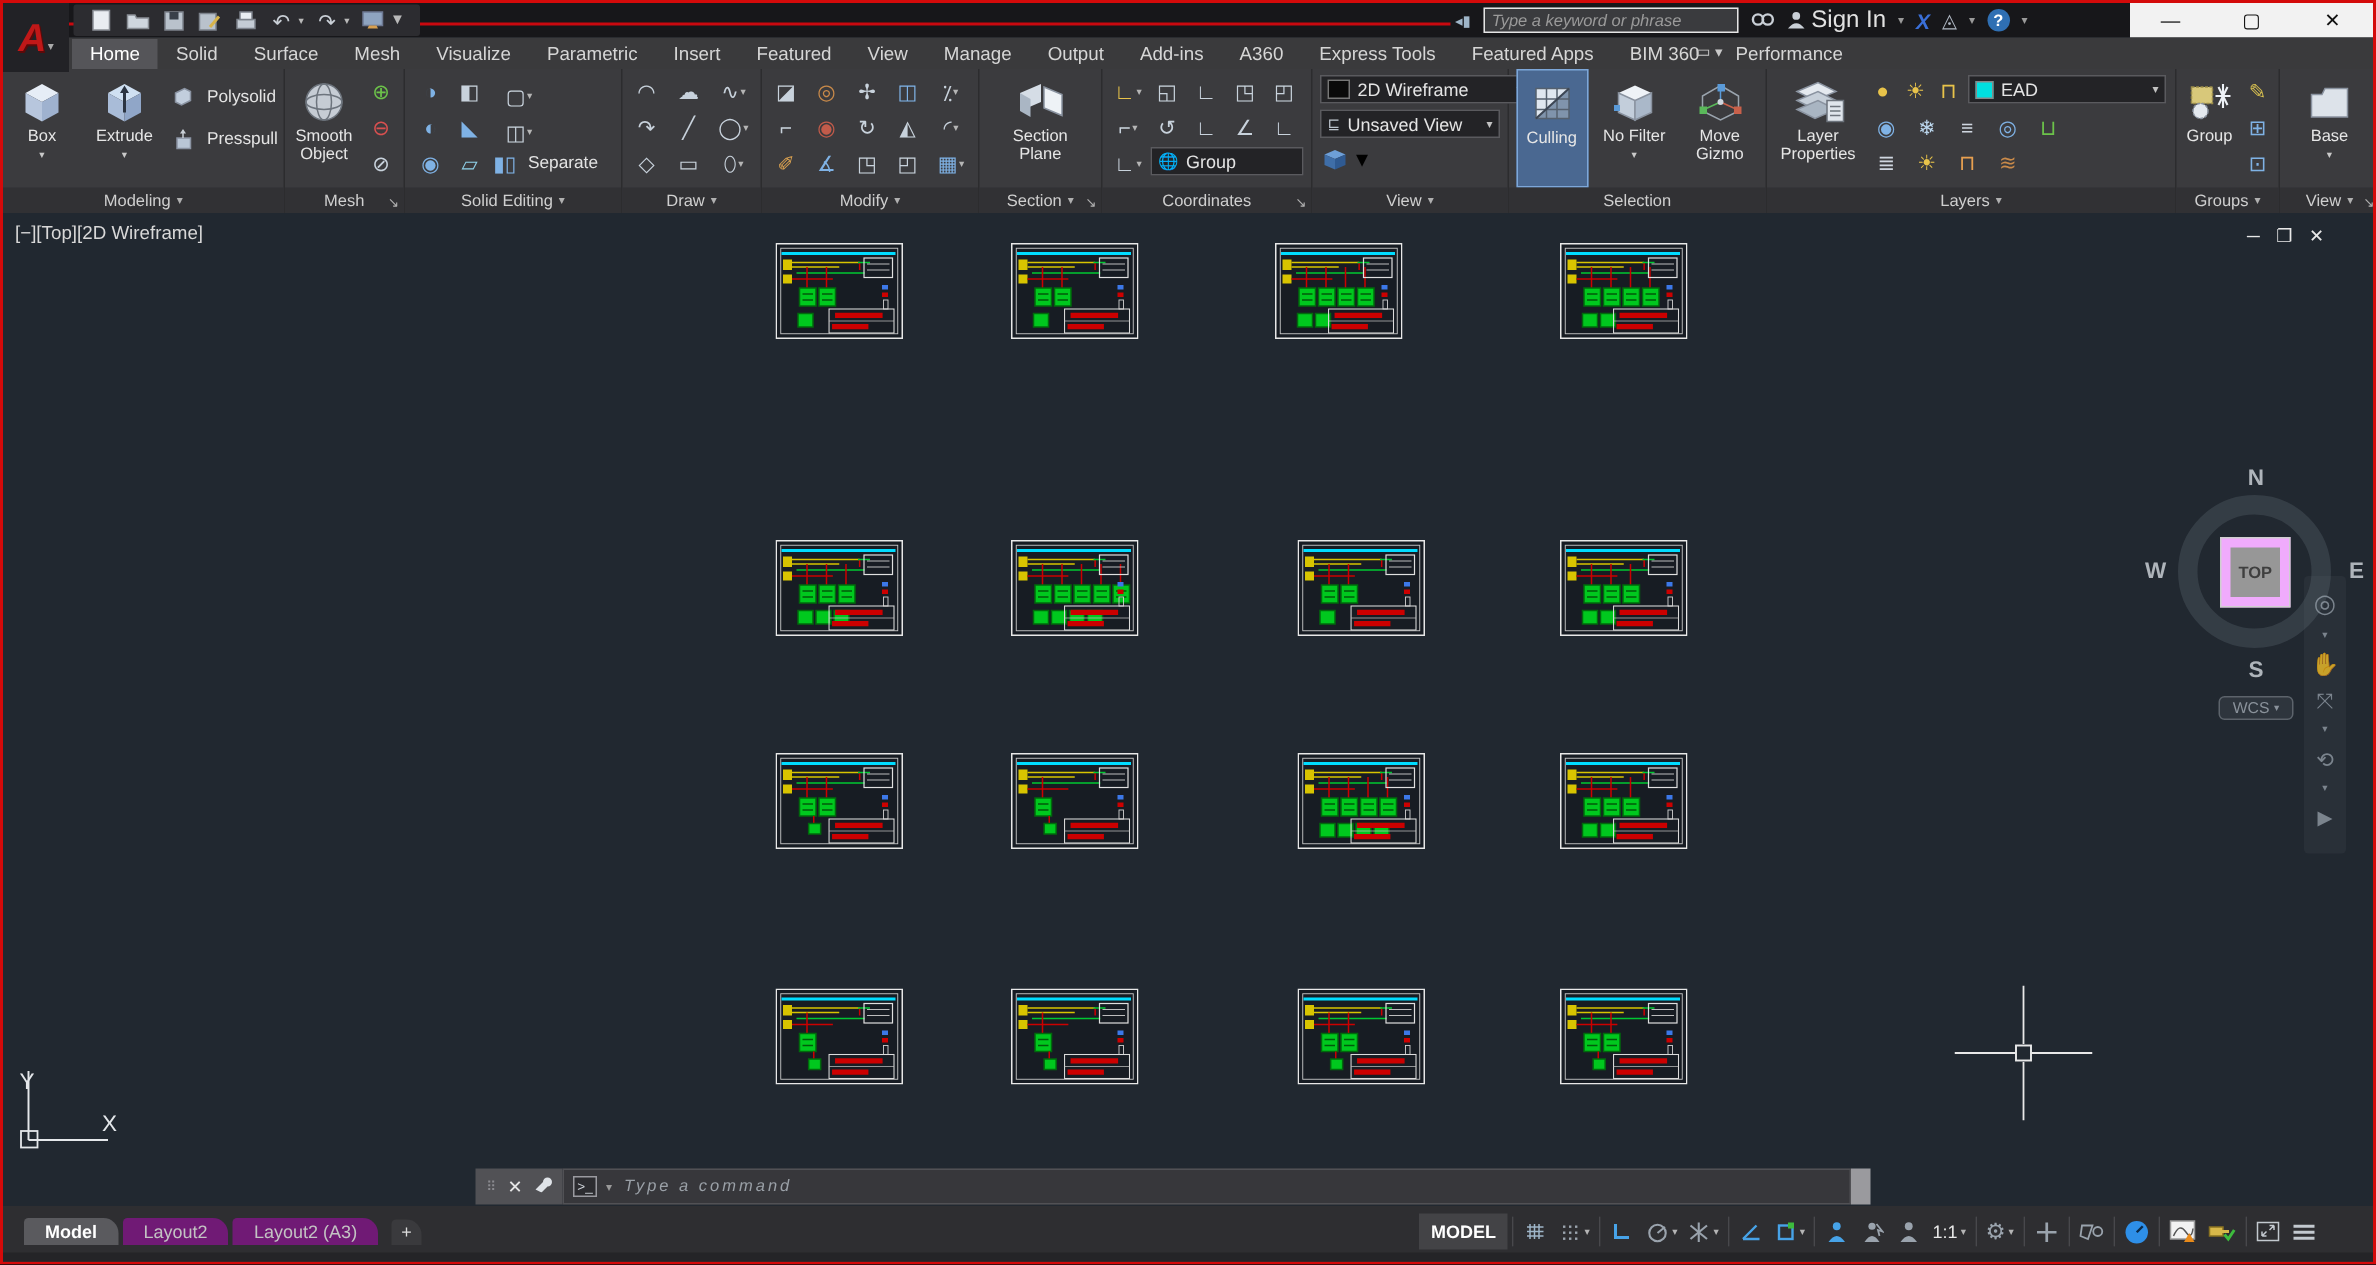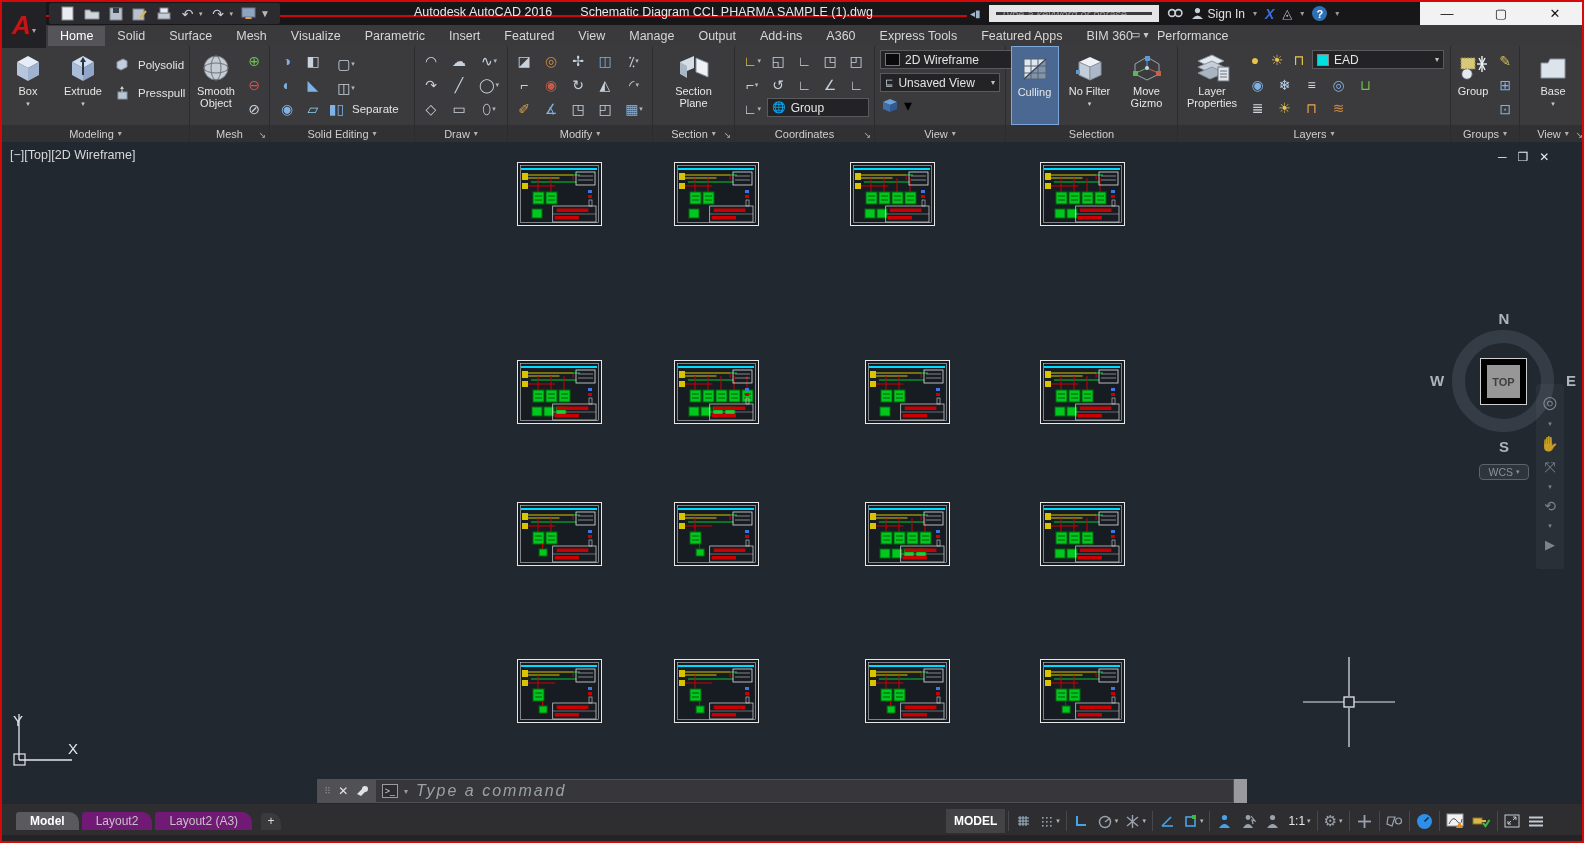--- a/index.html
+++ b/index.html
@@ -20,24 +20,24 @@
     text-shadow:1px 1px 0 #5a0a0a;line-height:1;}
   .applogo .dd{color:#aaa;font-size:8px;margin-left:1px;margin-top:10px;}
   .qat{position:absolute;left:47px;top:1px;height:21px;display:flex;align-items:center;gap:7px;
     background:#2c2c30;padding:0 10px;border-radius:2px;}
   .qat .qi{width:17px;height:16px;display:flex;align-items:center;justify-content:center;}
   .qat svg{display:block;}
   .qat .dd{color:#b9b9b9;font-size:7px;margin-left:-4px;}
   .apptitle{position:absolute;left:412px;top:3px;display:flex;gap:28px;color:#e9e9e9;font-size:12.5px;white-space:nowrap;}
   .infocenter{position:absolute;left:968px;top:1px;height:21px;display:flex;align-items:center;gap:8px;color:#cfcfcf;}
   .ic-prev{color:#9fb6c9;font-size:10px;}
-  .searchbox{width:170px;height:17px;background:#3a3b3e;border:7px solid #e5e5e5;color:#a9a9a9;
+  .searchbox{width:170px;height:17px;background:#3a3b3e;border:1px solid #e5e5e5;color:#a9a9a9;
     font-size:11px;font-style:italic;padding:0 5px;font-family:"Liberation Sans",sans-serif;}
   .searchbox::placeholder{color:#9a9a9a;font-style:italic;}
-  .ic-item{display:flex;align-items:center;gap:4px;font-size:12px;color:#e2e2e2;}
+  .ic-item{display:flex;align-items:center;gap:4px;font-size:16px;color:#e2e2e2;}
   .xlogo{color:#3a6fd8;font-weight:bold;font-size:14px;font-style:italic;}
   .a360{color:#aeb7c2;font-size:13px;}
   .helpq{width:15px;height:15px;border-radius:50%;background:#2f6fb3;color:#fff;font-size:11px;
     display:flex;align-items:center;justify-content:center;font-weight:bold;}
   .dd8{color:#9a9a9a;font-size:8px;}
 
   
   .tabrow{position:absolute;left:0;top:23px;width:100%;height:21px;background:#3a3a3c;
     display:flex;align-items:flex-end;padding-left:46px;}
   .rtab{padding:3px 12px 3px;color:#d6d6d6;font-size:12.5px;cursor:default;white-space:nowrap;}
@@ -73,42 +73,42 @@
   .canvas{position:absolute;left:0;top:140px;width:100%;height:662px;background:#212830;}
   .vpcontrols{position:absolute;left:8px;top:6px;color:#d8d8d8;font-size:12.5px;}
   .docbtns{position:absolute;left:1496px;top:8px;display:flex;gap:11px;color:#e8e8e8;font-size:12px;}
   .viewcube{position:absolute;left:1436px;top:168px;width:132px;height:160px;color:#aeb4ba;}
   .vc-ring{position:absolute;left:14px;top:20px;width:102px;height:102px;border-radius:50%;
     border:13px solid rgba(125,135,146,0.22);}
   .vc-n{position:absolute;left:0;top:0;width:132px;text-align:center;font-weight:bold;font-size:15px;}
   .vc-s{position:absolute;left:0;top:128px;width:132px;text-align:center;font-weight:bold;font-size:15px;}
   .vc-w{position:absolute;left:-8px;top:62px;font-weight:bold;font-size:15px;}
   .vc-e{position:absolute;right:-6px;top:62px;font-weight:bold;font-size:15px;}
-  .vc-top{position:absolute;left:42px;top:48px;width:47px;height:47px;background:#000000;
+  .vc-top{position:absolute;left:42px;top:48px;width:47px;height:47px;background:#f0abfc;
     border:1px solid #cfcfcf;display:flex;align-items:center;justify-content:center;}
   .vc-top-inner{width:33px;height:33px;background:#979797;display:flex;align-items:center;justify-content:center;
     color:#3f3f3f;font-weight:bold;font-size:11px;}
   .wcs{position:absolute;left:1477px;top:322px;width:50px;height:16px;border:1px solid #5c636b;
     border-radius:4px;background:rgba(120,128,138,0.15);color:#8a929b;font-size:10.5px;
     display:flex;align-items:center;justify-content:center;gap:3px;}
   .navbar{position:absolute;left:1534px;top:242px;width:28px;height:185px;
     background:rgba(140,150,160,0.10);border-radius:3px;display:flex;flex-direction:column;
     align-items:center;gap:9px;padding-top:10px;color:#99a3ad;opacity:.75;}
   .navbar span{line-height:1;}
   .ucsicon{position:absolute;left:0;top:570px;width:110px;height:92px;}
   .crosshair{position:absolute;pointer-events:none;}
   .cmdbar{position:absolute;left:315px;top:637px;width:930px;height:24px;display:flex;align-items:stretch;}
   .cmd-grip{width:58px;background:#515155;display:flex;align-items:center;justify-content:space-around;
     color:#e6e6e6;padding:0 4px;}
   .cmd-grip .dots{color:#8b8b90;font-size:9px;letter-spacing:1px;}
   .cmd-input{flex:1;background:#37373b;border:1px solid #515155;display:flex;align-items:center;gap:6px;padding:0 6px;}
   .cmd-prompt{width:16px;height:14px;border:1px solid #9a9aa0;color:#cfd4da;font-size:9px;
     display:flex;align-items:center;justify-content:center;background:#2c2c30;}
   .cmd-field{flex:1;background:transparent;border:none;outline:none;color:#aeb4bb;
-    font-size:16px;font-style:italic;font-family:"Liberation Sans",sans-serif;letter-spacing:2px;}
+    font-size:11px;font-style:italic;font-family:"Liberation Sans",sans-serif;letter-spacing:2px;}
   .cmd-field::placeholder{color:#9aa0a7;font-style:italic;letter-spacing:2px;}
   .cmd-scroll{width:13px;background:#9a9a9e;}
 
   
   .bottombar{position:absolute;left:0;top:802px;width:100%;height:39px;background:#2e2e31;}
   .bbfoot{position:absolute;left:0;bottom:0;width:100%;height:8px;background:#242427;}
   .ltabs{position:absolute;left:14px;top:6px;display:flex;align-items:flex-end;height:20px;}
   .ltab{padding:2px 14px;color:#c3c3c3;font-size:12px;background:#701a75;border-radius:3px 10px 0 0;
     margin-right:3px;white-space:nowrap;}
   .ltab.active{background:#5a5a5e;color:#fff;font-weight:bold;}
@@ -161,24 +161,20 @@
         <span class="dd">▾</span>
       <span class="qi" style="color:#c9cfd6;font-size:14px;">↷</span>
         <span class="dd">▾</span>
       <span class="qi">
           <svg width="15" height="13">
             <rect x="1" y="1" width="13" height="9" fill="#8fa4c0" stroke="#6d7892"></rect>
             <polygon points="5,10 10,10 11,12 4,12" fill="#d8a050"></polygon>
           </svg>
         </span>
       <span class="dd" style="font-size:10px;">▼</span>
-    </div>
-    <div class="apptitle">
-      <span>Autodesk AutoCAD 2016</span>
-      <span>Schematic Diagram CCL PHARMA SAMPLE (1).dwg</span>
     </div>
     <div class="infocenter">
       <span class="ic-prev">◂▮</span>
       <input class="searchbox" placeholder="Type a keyword or phrase" style="">
       <span class="ic-item">
           <svg width="16" height="13">
             <circle cx="5" cy="6" r="3.4" fill="none" stroke="#c9cfd6" stroke-width="1.6"></circle>
             <circle cx="11.5" cy="6" r="3.4" fill="none" stroke="#c9cfd6" stroke-width="1.6"></circle>
           </svg>
         </span>

